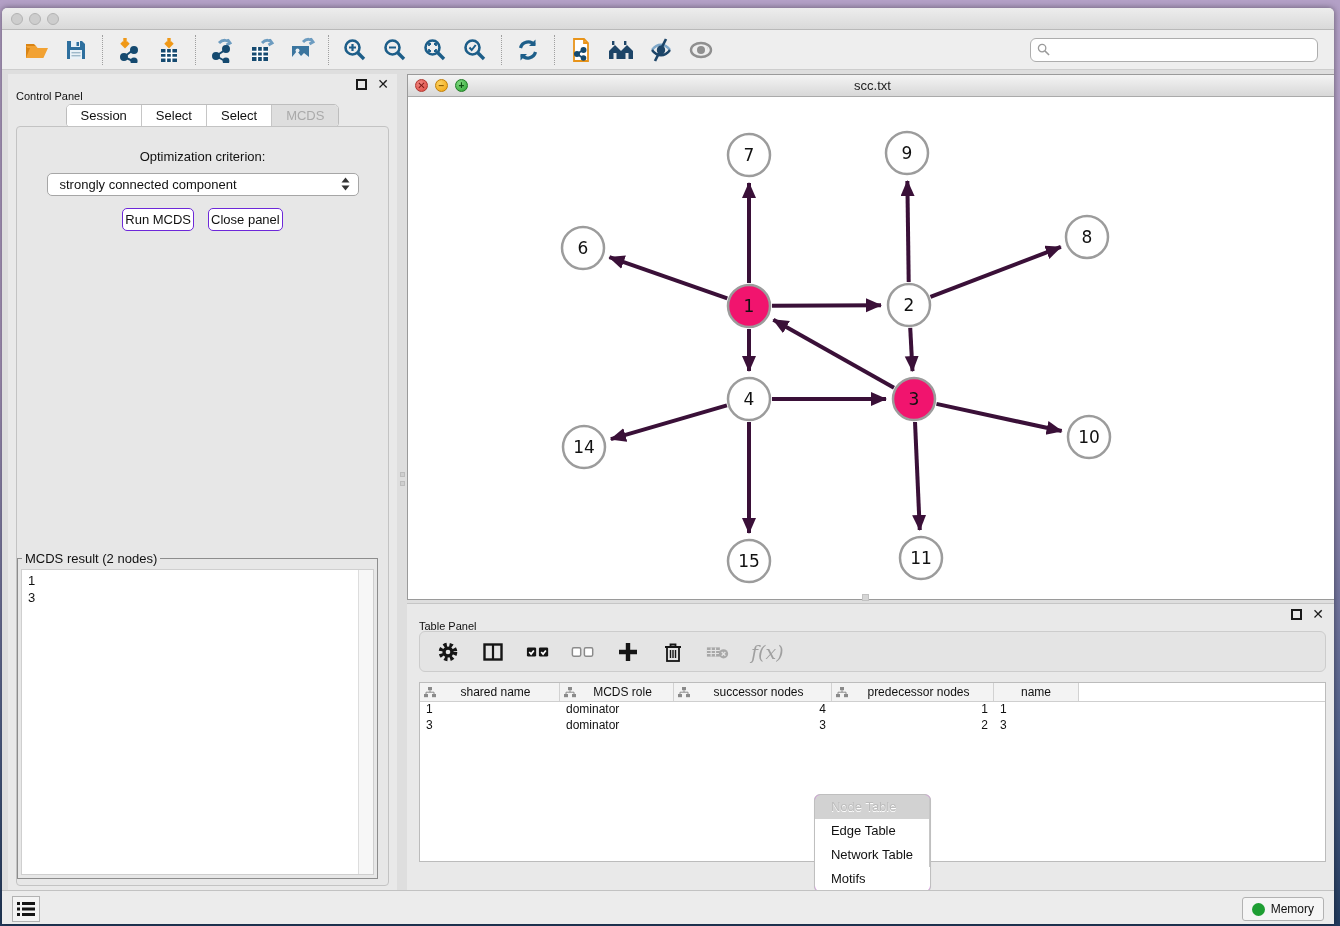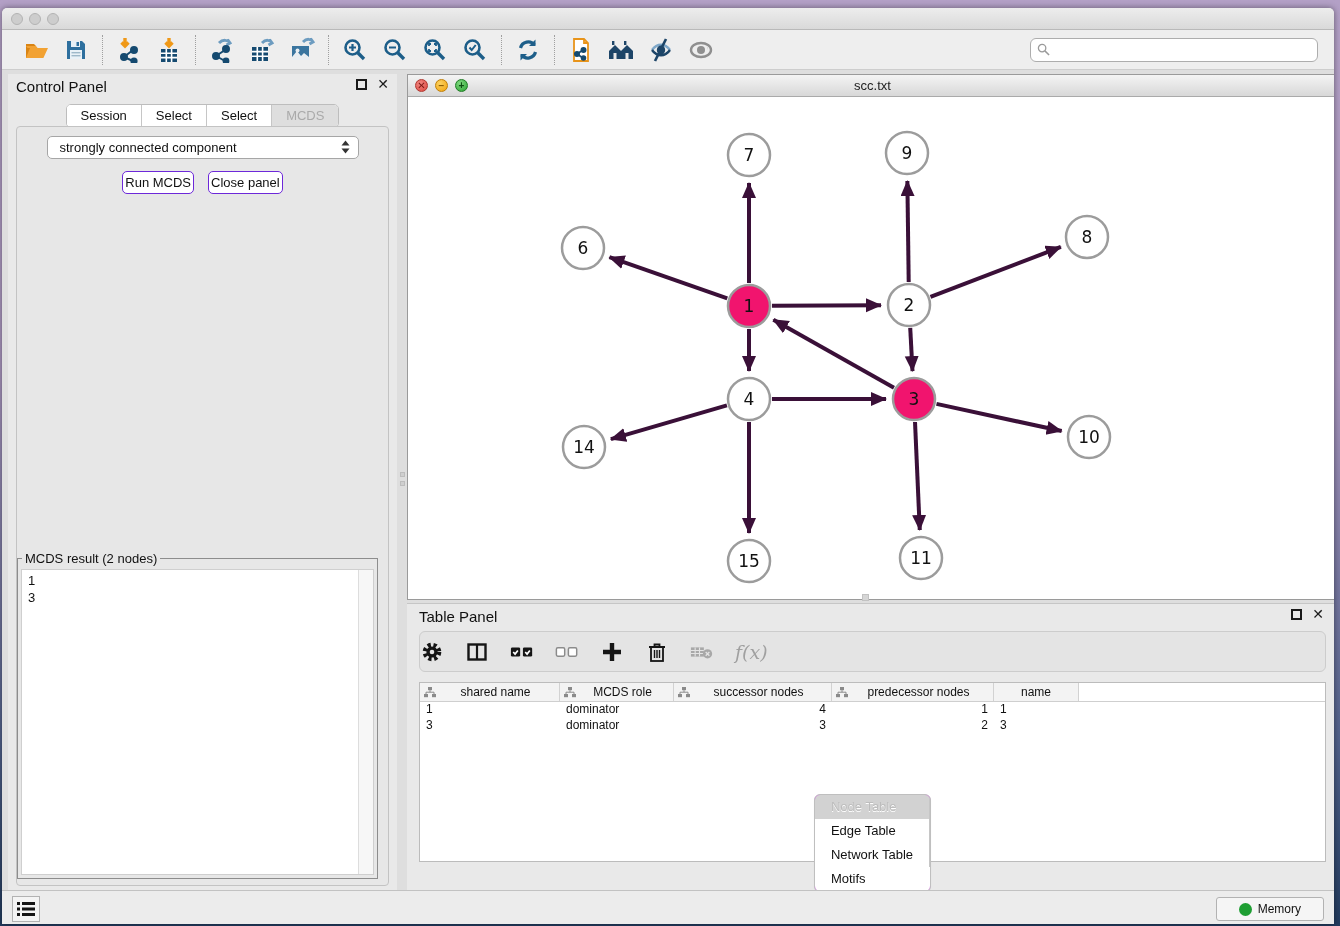--- a/index.html
+++ b/index.html
@@ -22,21 +22,21 @@
   .search-wrap { margin-left:auto; margin-right:8px; position:relative; }
   .search-input { width:288px; height:24px; border:1px solid #adadad; border-radius:6px; background:#fff; padding:0 8px 0 24px; font-size:13px; outline:none; }
   .search-glyph { position:absolute; left:7px; top:5px; width:13px; height:13px; }
 
   
   .content { position:absolute; left:0; top:62px; width:100%; height:830px; background:#dedede; }
 
   
   .cpanel { position:absolute; left:6px; top:4px; width:389px; height:818px; background:#e9e9e9; }
   .panel-head { position:relative; height:26px; }
-  .panel-title { position:absolute; left:8px; top:4px; font-size:15px; color:#111; }
+  .panel-title { position:absolute; left:8px; top:16px; font-size:11px; color:#111; }
   .panel-btns { position:absolute; right:8px; top:5px; display:flex; gap:10px; align-items:center; }
   .float-btn { width:11px; height:11px; border:2px solid #1a1a1a; background:transparent; }
   .close-x { font-size:14px; font-weight:bold; color:#1a1a1a; line-height:11px; }
   .cp-tabs { position:relative; display:flex; justify-content:center; margin-top:4px; }
   .tabrow { display:flex; border:1px solid #bdbdbd; border-radius:5px; overflow:hidden; background:#fff; }
   .tab { padding:3px 14px 4px; font-size:13px; color:#111; background:#fff; border-right:1px solid #c6c6c6; cursor:default; }
   .tab:last-child { border-right:none; }
   .tab.active { background:#dedede; color:#aaaaaa; }
   .cp-body { position:absolute; left:8px; top:52px; width:373px; height:760px; background:#e7e7e7; border:1px solid #c3c3c3; border-radius:4px; }
   .opt-label { margin-top:22px; text-align:center; font-size:13px; color:#111; }
@@ -61,39 +61,39 @@
   .net-lights { position:absolute; left:7px; top:4px; display:flex; gap:7px; }
   .light { width:13px; height:13px; border-radius:50%; display:flex; align-items:center; justify-content:center; font-size:10px; font-weight:bold; line-height:13px; }
   .light.red { background:radial-gradient(circle at 35% 30%,#f08680,#dd4840); border:1px solid #b03730; color:#7d1612; }
   .light.yellow { background:radial-gradient(circle at 35% 30%,#fbd160,#f2a30d); border:1px solid #c07f08; color:#8a5b04; }
   .light.green { background:radial-gradient(circle at 35% 30%,#7fd97f,#2ba332); border:1px solid #1f7c25; color:#0d4f12; }
   .net-title { position:absolute; width:100%; top:3px; text-align:center; font-size:13px; color:#222; }
   .canvas { position:absolute; left:0; top:22px; width:929px; height:502px; background:#fff; }
 
   
   .tpanel { position:absolute; left:405px; top:533px; width:931px; height:297px; background:#e9e9e9; border-top:1px solid #c6c6c6; }
-  .tp-toolbar { position:absolute; left:12px; top:27px; width:907px; height:41px; background:#e4e4e4; border:1px solid #cccccc; border-radius:6px; display:flex; align-items:center; gap:21px; padding:0 0; }
+  .tp-toolbar { position:absolute; left:12px; top:27px; width:907px; height:41px; background:#e4e4e4; border:1px solid #cccccc; border-radius:6px; display:flex; align-items:center; gap:21px; padding:0 16px; }
   .tp-btn { display:flex; align-items:center; justify-content:center; width:24px; height:24px; cursor:default; }
   .fx-label { font-family:"DejaVu Serif","Liberation Serif",serif; font-style:italic; font-size:19px; color:#a0a0a0; }
   .datatable { position:absolute; left:12px; top:78px; width:907px; height:180px; background:#fff; border:1px solid #bcbcbc; overflow:hidden; }
   .thead { display:flex; height:19px; border-bottom:1px solid #cfcfcf; }
   .th { background:#f3f3f3; border-right:1px solid #d2d2d2; display:flex; align-items:center; font-size:12px; color:#111; padding:0 4px; }
   .th .th-label { flex:1; text-align:center; }
   .trow { display:flex; height:16px; font-size:12px; color:#111; }
   .td { padding:0 6px; overflow:hidden; white-space:nowrap; }
   .tab-strip { position:absolute; left:0; bottom:8px; width:100%; display:flex; justify-content:center; }
   .btabs { display:flex; border:1px solid #bfbfbf; border-radius:6px; overflow:hidden; background:#d946ef; box-shadow:0 1px 1px rgba(0,0,0,.08);flex-direction:column; }
   .btab { padding:4px 16px 5px; font-size:13px; color:#111; background:#fff; border-right:1px solid #c6c6c6; cursor:default; }
   .btab:last-child { border-right:none; }
   .btab.active { background:#d2d2d2; color:#bdbdbd; text-shadow:0 1px 0 #fff; }
 
   
   .statusbar { position:absolute; left:0; bottom:0; width:100%; height:34px; background:#ececec; border-top:1px solid #c2c2c2; }
   .list-btn { position:absolute; left:10px; top:5px; width:28px; height:26px; background:#f4f4f4; border:1px solid #b2b2b2; display:flex; align-items:center; justify-content:center; }
-  .mem-btn { position:absolute; right:10px; top:6px; height:24px; background:#f5f5f5; border:1px solid #b2b2b2; border-radius:3px; display:flex; align-items:center; gap:6px; padding:0 22px; font-size:12px; color:#111; }
+  .mem-btn { position:absolute; right:10px; top:6px; height:24px; background:#f5f5f5; border:1px solid #b2b2b2; border-radius:3px; display:flex; align-items:center; gap:6px; padding:0 9px; font-size:12px; color:#111; }
   .mem-dot { width:13px; height:13px; border-radius:50%; background:#1e9e33; }
 </style>
 </head>
 <body>
 
 <div class="app">
 
   <div class="titlebar">
     <div class="tl-group">
       <span class="tl"></span>
@@ -289,20 +289,21 @@
       </div>
       <div class="cp-tabs">
           <div class="tabrow" id="cp-tabrow">
             <div class="tab">Session</div>
             <div class="tab">Select</div>
             <div class="tab">Select</div>
             <div class="tab active">MCDS</div>
           </div>
         </div>
       <div class="cp-body">
+        <div class="opt-label">Optimization criterion:</div>
         <div class="dropdown">
           <span>strongly connected component</span>
           <span class="dd-arrows">
             <svg width="9" height="6" viewBox="0 0 9 6">
                 <path d="M0.5 5.5 4.5 0.5 8.5 5.5z" fill="#333"></path>
               </svg>
             <svg width="9" height="6" viewBox="0 0 9 6">
                 <path d="M0.5 0.5 4.5 5.5 8.5 0.5z" fill="#333"></path>
               </svg>
           </span>

